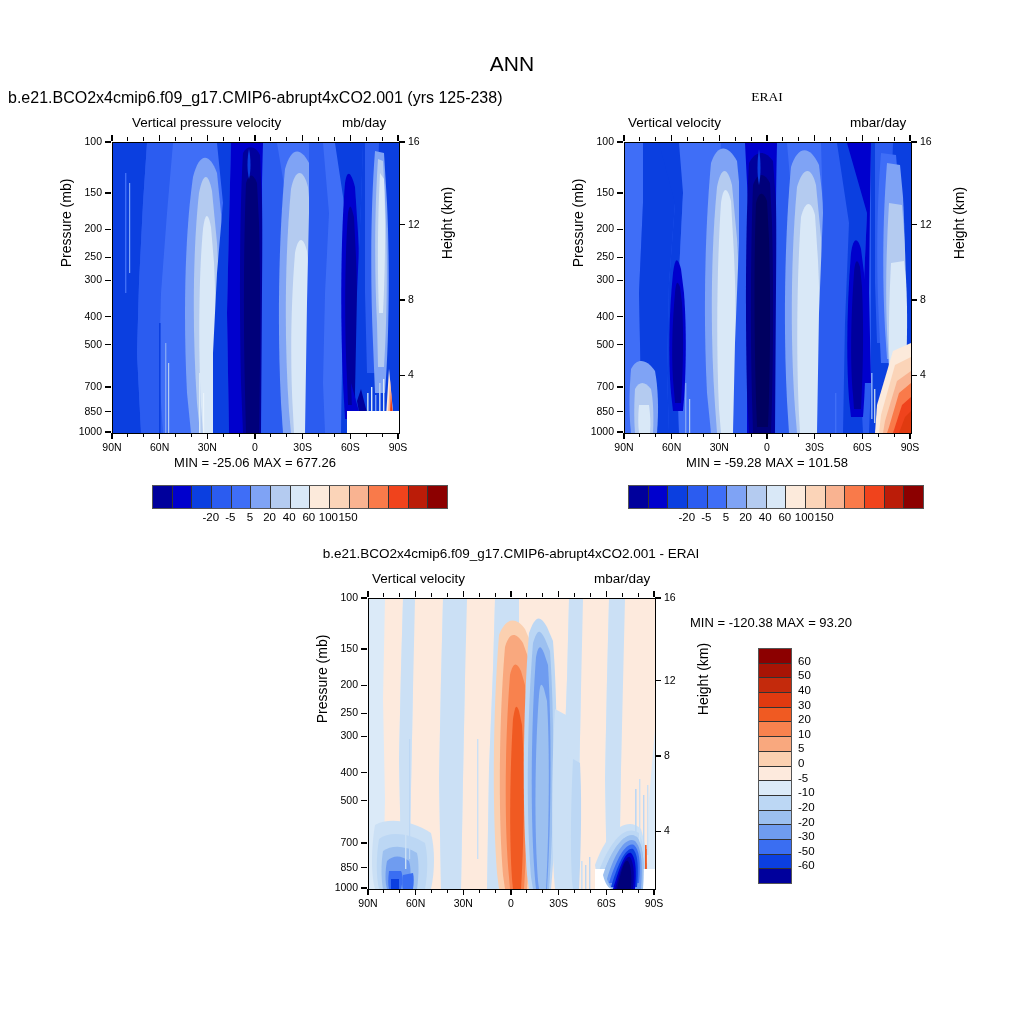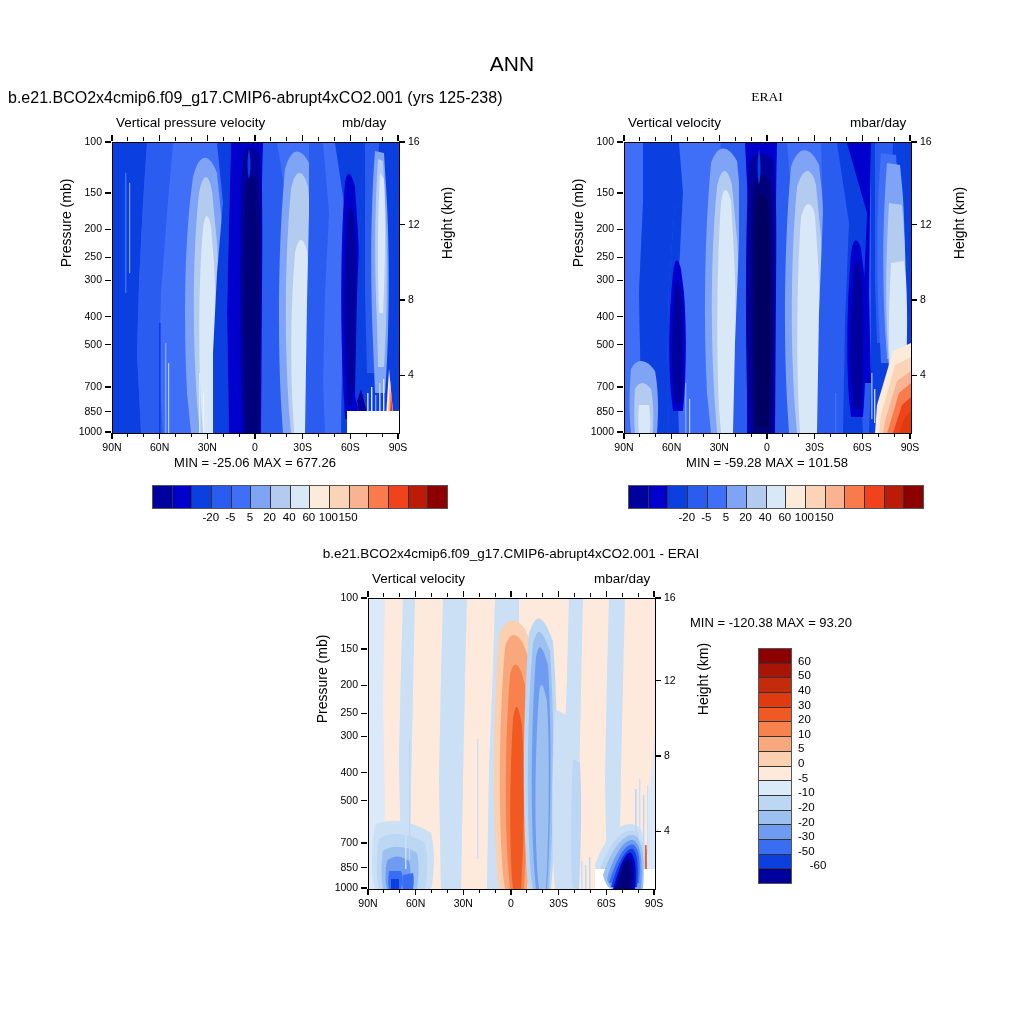--- a/index.html
+++ b/index.html
@@ -38,21 +38,21 @@
   .cbar-v > div{width:100%;border-bottom:1px solid #333;box-sizing:border-box;}
   .cbar-v > div:last-child{border-bottom:none;}
 </style>
 </head>
 <body>
 
 <div class="abs ctr" id="ann-title">ANN</div>
 
 <div class="abs" style="left:8px;top:89px;">b.e21.BCO2x4cmip6.f09_g17.CMIP6-abrupt4xCO2.001 (yrs 125-238)</div>
 
-<div class="abs sub-label" style="left:116px;top:115px;">Vertical pressure velocity</div>
+<div class="abs sub-label" style="left:132px;top:115px;">Vertical pressure velocity</div>
 <div class="abs sub-label" style="left:342px;top:115px;">mb/day</div>
 
 <div class="abs axis-title rot-left" style="left:-4px;top:215px;width:140px;text-align:center;">Pressure (mb)</div>
 
 <div class="abs axis-title rot-left" style="left:377px;top:215px;width:140px;text-align:center;">Height (km)</div>
 
 <div class="plotbox" id="pb-model" style="left:112px;top:142px;width:286px;height:290px;">
   <div class="fieldwrap">
     <svg viewBox="0 0 286 290" preserveAspectRatio="none">
 
@@ -605,14 +605,14 @@
     <div class="abs cb-lab" style="left: 798px; top: 713.125px; width: 40px; text-align: left;">20</div>
     <div class="abs cb-lab" style="left: 798px; top: 727.75px; width: 40px; text-align: left;">10</div>
     <div class="abs cb-lab" style="left: 798px; top: 742.375px; width: 40px; text-align: left;">5</div>
     <div class="abs cb-lab" style="left: 798px; top: 757px; width: 40px; text-align: left;">0</div>
     <div class="abs cb-lab" style="left: 798px; top: 771.625px; width: 40px; text-align: left;">-5</div>
     <div class="abs cb-lab" style="left: 798px; top: 786.25px; width: 40px; text-align: left;">-10</div>
     <div class="abs cb-lab" style="left: 798px; top: 800.875px; width: 40px; text-align: left;">-20</div>
     <div class="abs cb-lab" style="left: 798px; top: 815.5px; width: 40px; text-align: left;">-20</div>
     <div class="abs cb-lab" style="left: 798px; top: 830.125px; width: 40px; text-align: left;">-30</div>
     <div class="abs cb-lab" style="left: 798px; top: 844.75px; width: 40px; text-align: left;">-50</div>
-    <div class="abs cb-lab" style="left: 798px; top: 859.375px; width: 40px; text-align: center;">-60</div>
+    <div class="abs cb-lab" style="left: 798px; top: 859.375px; width: 40px; text-align: left;">-60</div>
   </div>
 
 </body></html>

